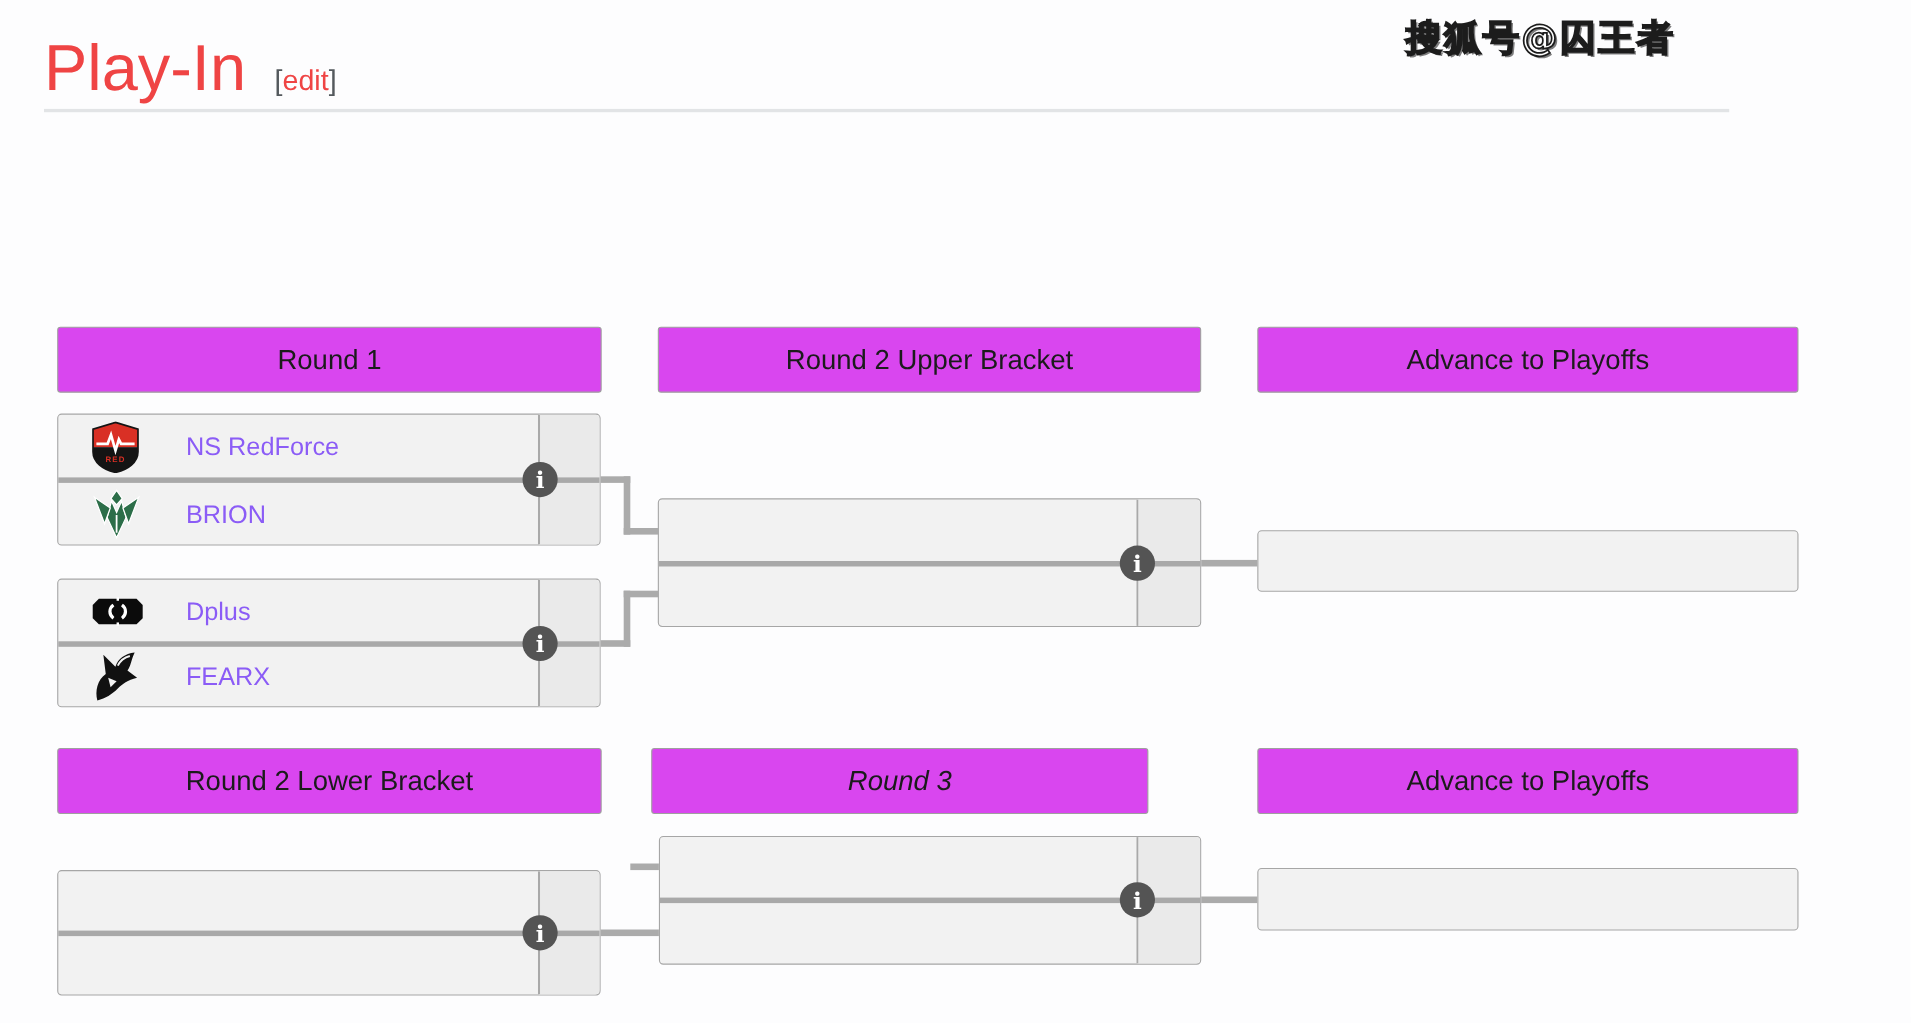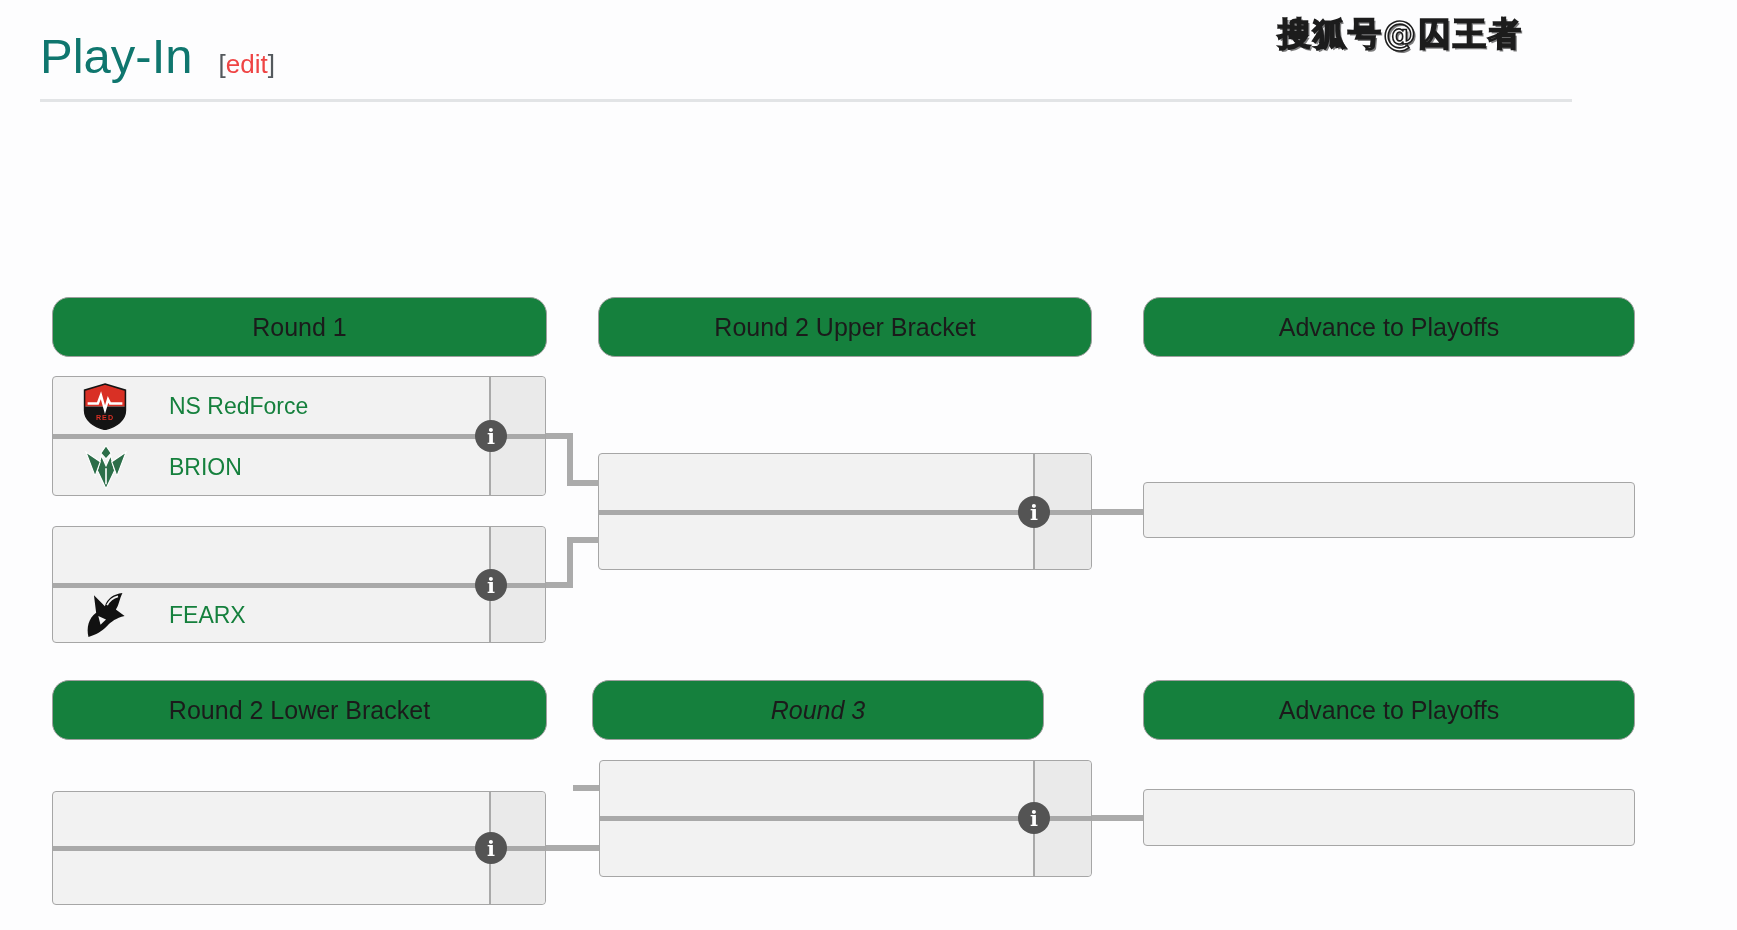--- a/index.html
+++ b/index.html
@@ -1,49 +1,49 @@
 <!DOCTYPE html>
 <html><head>
 <meta charset="utf-8">
 <style>
   html,body{margin:0;padding:0;}
   body{font-family:"Liberation Sans",sans-serif;background:#fff;color:#202122;}
   #stage{position:relative;width:1737px;height:930px;background:#fdfdfe;overflow:hidden;}
 
   
   .title-row{position:absolute;left:40px;top:28px;display:flex;align-items:baseline;gap:26px;}
-  .page-title{font-size:49px;font-weight:400;color:#0f766e;letter-spacing:0;}
+  .page-title{font-size:59px;font-weight:400;color:#ef4444;letter-spacing:0;}
   .edit-link{font-size:26px;}
   .edit-link .bracket{color:#54595d;}
   .edit-link .txt{color:#ef4444;cursor:pointer;}
   .title-rule{position:absolute;left:40px;top:99px;width:1532px;height:3px;background:#e2e4e6;}
 
   .watermark{position:absolute;right:214px;top:12px;font-size:33px;font-weight:bold;
     font-family:"DejaVu Sans",sans-serif;color:#fff;
     -webkit-text-stroke:1.6px #1c1c1c;text-stroke:1.6px #1c1c1c;
     text-shadow:2px 2px 0 rgba(20,20,20,.55);letter-spacing:2px;}
 
   
   .sched-btn{position:absolute;left:42px;top:128px;width:353px;height:93px;background:#fff;
     border:2px solid #a9cbe8;border-radius:10px;display:flex;align-items:center;gap:20px;
     padding-left:38px;box-sizing:border-box;cursor:pointer;}
   .sched-btn .lbl{font-size:29px;font-weight:bold;color:#2470b8;}
 
   
-  .hdr{position:absolute;background:#15803d;border:1px solid #9f9f9f;border-radius:17px;
+  .hdr{position:absolute;background:#d946ef;border:1px solid #9f9f9f;border-radius:3px;
     display:flex;align-items:center;justify-content:center;font-size:25px;color:#1b1b1b;box-sizing:border-box;}
 
   
   .mbox{position:absolute;background:#f2f2f2;border:1px solid #a6a6a6;border-radius:4px;box-sizing:border-box;}
   .mbox .scorecol{position:absolute;top:0;bottom:0;right:0;width:54px;background:#eaeaea;
     border-left:2px solid #a9a9a9;border-radius:0 4px 4px 0;}
   .mbox .middiv{position:absolute;left:0;right:0;height:5px;background:#a9a9a9;}
   .teamrow{position:absolute;left:0;right:56px;height:56px;display:flex;align-items:center;cursor:pointer;}
   .teamrow .logo{position:absolute;left:30px;width:48px;height:48px;display:flex;align-items:center;justify-content:flex-start;}
-  .teamrow .tname{position:absolute;left:116px;font-size:23px;color:#15803d;}
+  .teamrow .tname{position:absolute;left:116px;font-size:23px;color:#8b5cf6;}
 
   
   .conn{position:absolute;background:#ababab;}
 
   
   .info{position:absolute;width:32px;height:32px;border-radius:50%;background:#545454;color:#fff;
     display:flex;align-items:center;justify-content:center;z-index:6;cursor:pointer;
     font-family:"DejaVu Serif",serif;font-weight:bold;font-style:normal;font-size:21px;}
 </style>
 </head>
@@ -97,20 +97,32 @@
           <path d="M20 21 L20 35" stroke="#fff" stroke-width="1.4"></path>
         </svg>
       </span>
       <span class="tname">BRION</span>
     </div>
   </div>
 
   <div class="mbox" style="left:52px;top:526px;width:494px;height:117px;">
     <div class="scorecol"></div>
     <div class="middiv" style="top:56px;"></div>
+    <div class="teamrow" style="top:1px;">
+      <span class="logo">
+        <svg width="60" height="32" viewBox="0 0 56 30">
+          <path d="M8 1.5 H48 L54.5 8 V22 L48 28.5 H8 L1.5 22 V8 Z" fill="#0b0b0b"></path>
+          <path d="M23.5 8 C18.5 11.5 18.5 18.5 23.5 22" fill="none" stroke="#fff" stroke-width="3.4"></path>
+          <path d="M32.5 8 C37.5 11.5 37.5 18.5 32.5 22" fill="none" stroke="#fff" stroke-width="3.4"></path>
+          <rect x="26.8" y="0" width="2.6" height="3.5" fill="#fff"></rect>
+          <rect x="26.8" y="26.5" width="2.6" height="3.5" fill="#fff"></rect>
+        </svg>
+      </span>
+      <span class="tname">Dplus</span>
+    </div>
     <div class="teamrow" style="top:60px;">
       <span class="logo">
         <svg width="46" height="46" viewBox="0 0 42 42">
           <path d="M5 41 C3 33 5 24 12 19 L10 3 L20 13 C22 6 28 2 36 1 C33 7 33 12 30 16 L38 22 C30 24 26 27 22 31 C17 36 12 39 5 41 Z" fill="#111"></path>
           <path d="M14 22 l7 3 l-5 5 z" fill="#f2f2f2"></path>
           <path d="M22 12 C24 8 28 5 32 4" fill="none" stroke="#f2f2f2" stroke-width="1.6"></path>
         </svg>
       </span>
       <span class="tname">FEARX</span>
     </div>

